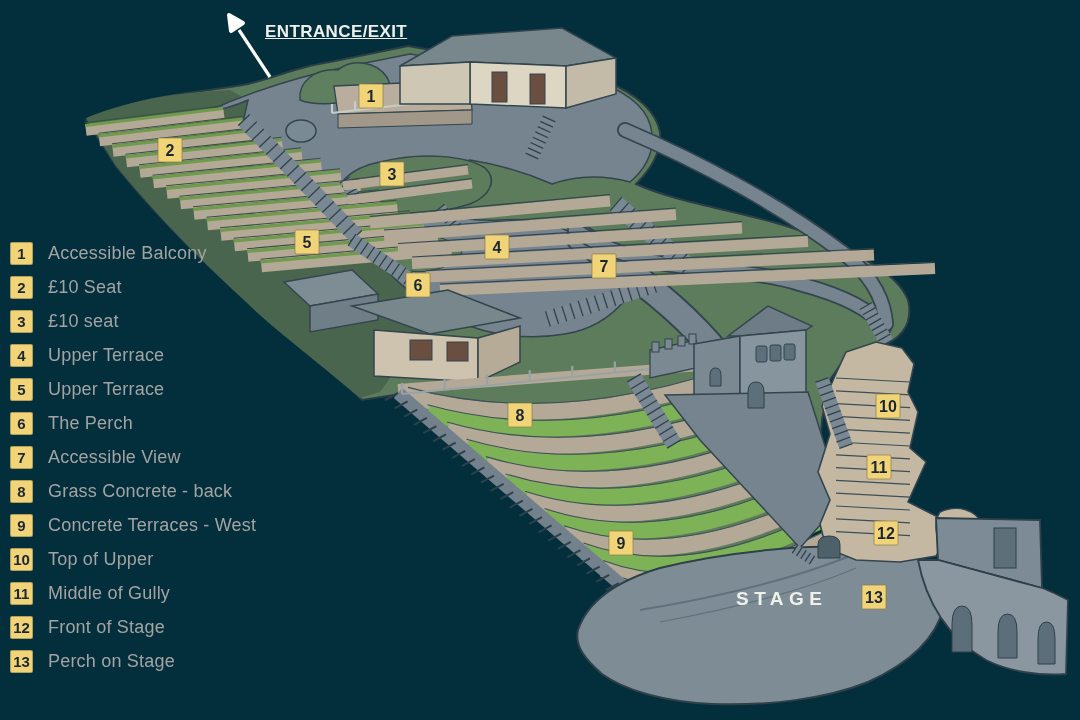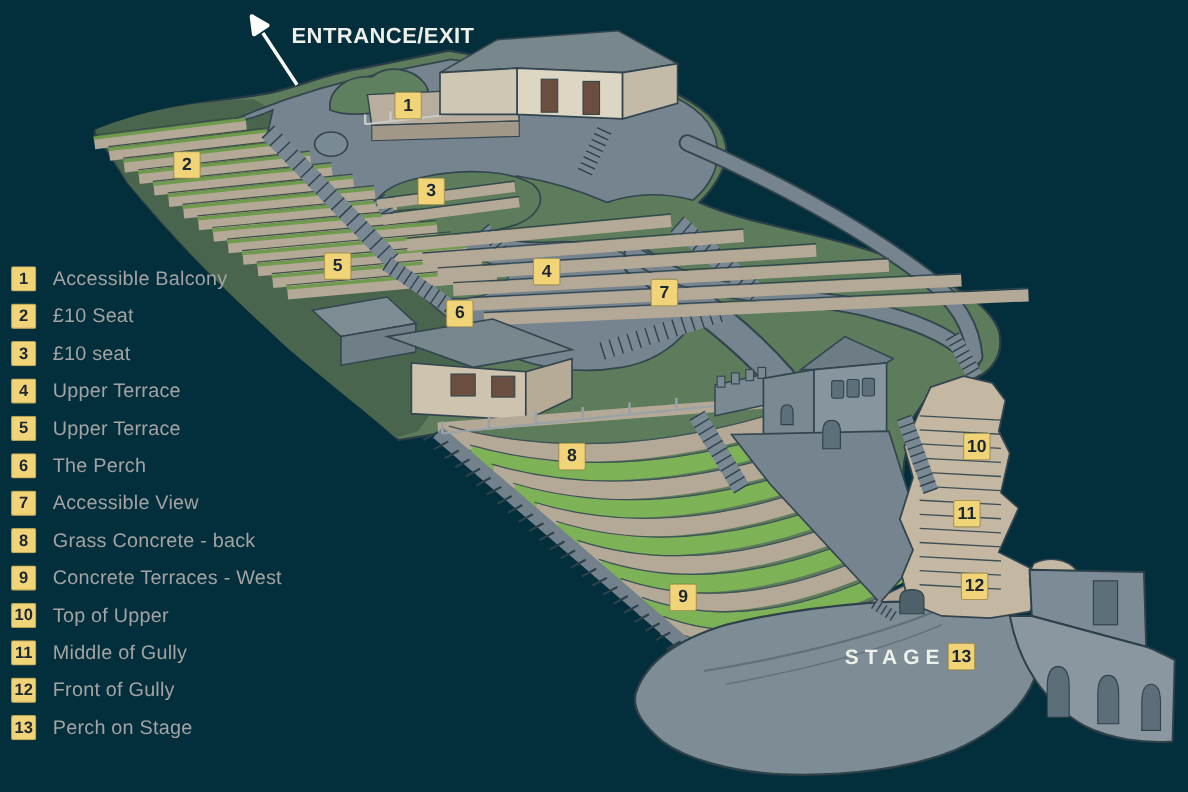--- a/index.html
+++ b/index.html
@@ -29,24 +29,24 @@
     position:absolute;width:25px;height:25px;border-radius:2px;
     transform:translate(-50%,-50%);
     background:#f2d478;color:#1b2733;border:1px solid rgba(60,60,30,.4);
     box-sizing:border-box;
     display:flex;align-items:center;justify-content:center;
     font-size:16px;font-weight:bold;z-index:6;
   }
   
   .entrance-label{
     position:absolute;left:265px;top:22px;z-index:5;
-    color:#eef0ea;font-size:20px;font-weight:bold;letter-spacing:.4px;
+    color:#eef0ea;font-size:17px;font-weight:bold;letter-spacing:.4px;text-decoration:underline;
   }
   .stage-label{
-    position:absolute;left:768px;top:588px;z-index:5;
+    position:absolute;left:736px;top:588px;z-index:5;
     color:#eef0ea;font-size:19px;font-weight:bold;letter-spacing:5.5px;
   }
 </style>
 </head>
 <body>
 
 <div class="canvas">
 
 <svg class="map" width="1080" height="720" viewBox="0 0 1080 720">
 
@@ -493,21 +493,21 @@
     <div class="legend-row">
         <span class="legend-key">10</span>
         <span class="legend-label">Top of Upper</span>
       </div>
     <div class="legend-row">
         <span class="legend-key">11</span>
         <span class="legend-label">Middle of Gully</span>
       </div>
     <div class="legend-row">
         <span class="legend-key">12</span>
-        <span class="legend-label">Front of Gully</span>
+        <span class="legend-label">Front of Stage</span>
       </div>
     <div class="legend-row">
         <span class="legend-key">13</span>
         <span class="legend-label">Perch on Stage</span>
       </div>
   </div>
 
   <div class="entrance-label">ENTRANCE/EXIT</div>
   <div class="stage-label">STAGE</div>
 

